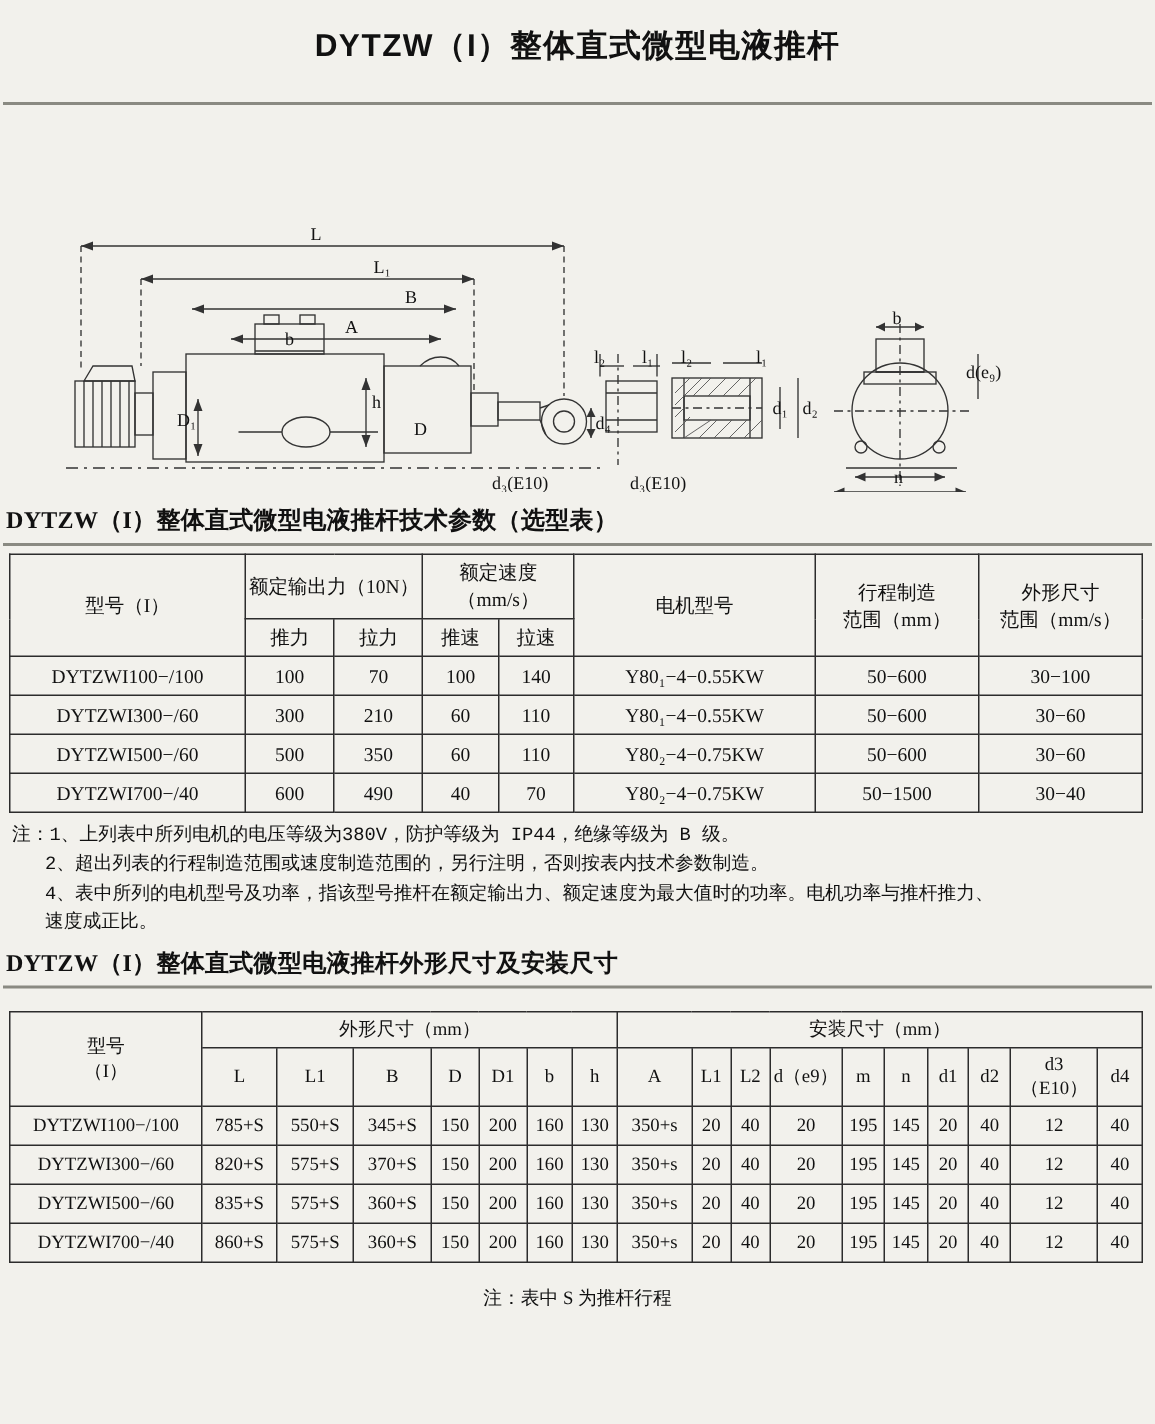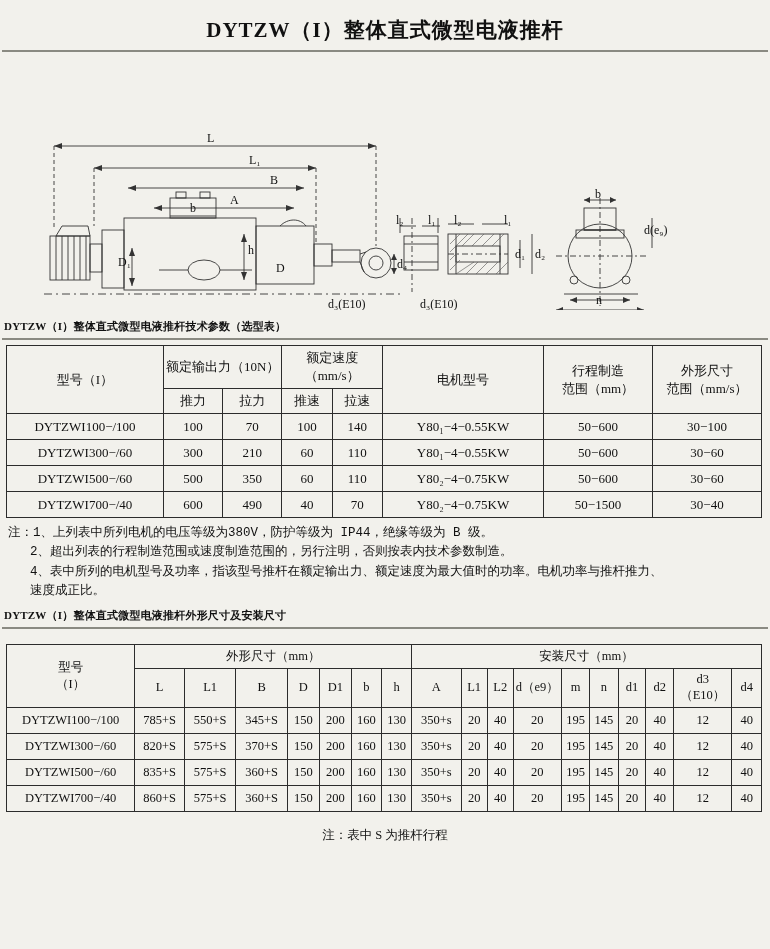--- a/index.html
+++ b/index.html
@@ -20,39 +20,39 @@
     width: 770px;
     height: 949px;
     background: #f2f1ec;
   }
   .title {
     text-align: center;
     font-size: 21px;
     font-weight: bold;
     letter-spacing: 1px;
     padding-top: 16px;
-    padding-bottom: 6px;
-    font-family: Liberation Serif, serif;
+    padding-bottom: 24px;
+    font-family: Liberation Sans, sans-serif;
   }
   .title-rule {
     height: 2px;
     background: #8a8a82;
     margin: 0 2px 6px 2px;
   }
   
   .drawing {
     position: relative;
     height: 255px;
     margin: 0 4px;
   }
   .drawing svg { display: block; }
 
   
   .sec-head {
-    font-size: 11px;
+    font-size: 16px;
     font-weight: bold;
     margin: 6px 0 4px 4px;
     letter-spacing: 0.2px;
   }
   .sec-rule {
     height: 2px;
     background: #8a8a82;
     margin: 0 2px 5px 2px;
   }
 

